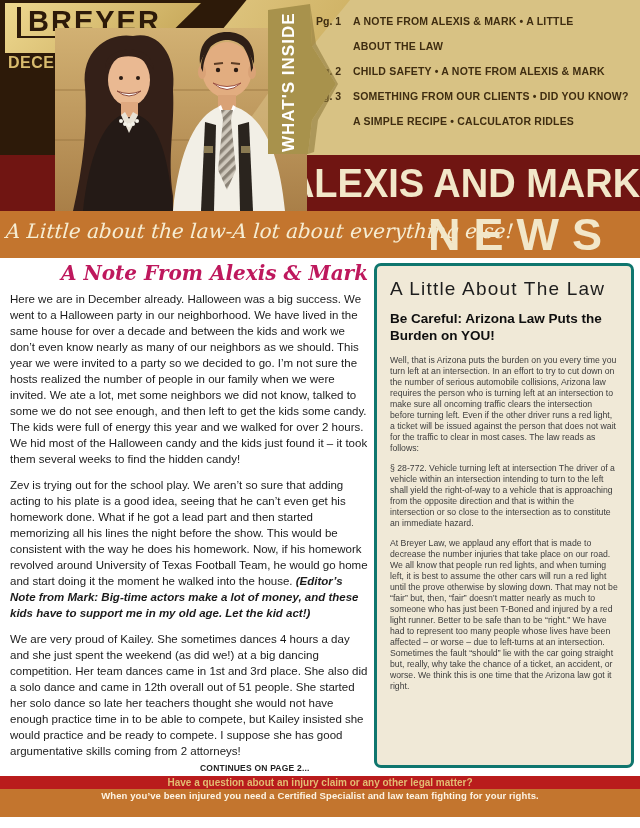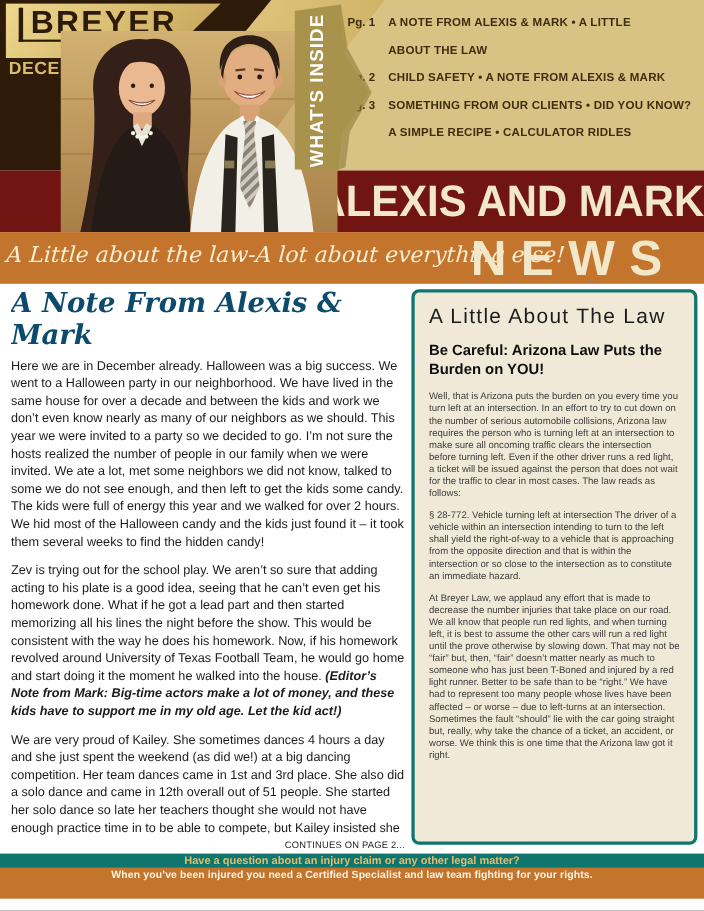--- a/index.html
+++ b/index.html
@@ -39,36 +39,36 @@
   .band-title { position:absolute; left:278px; right:6px; top:6px; text-align:center;
     font-size:40px; font-weight:bold; color:#f2e7c9; transform:scaleX(.95); white-space:nowrap; }
   .band-orange { position:absolute; left:0; top:211px; width:640px; height:47px; background:#c3752e; z-index:4; }
   .tagline { position:absolute; left:6px; top:8px; font-family:"DejaVu Serif", serif; font-style:italic;
     font-size:20px; color:#f6edd3; transform:skewX(-4deg); white-space:nowrap; }
   .news-word { position:absolute; left:428px; right:8px; top:0; line-height:47px; text-align:left;
     font-size:45px; font-weight:bold; letter-spacing:13px; color:#f2e7c9; }
 
   
   .note-col { position:absolute; left:10px; top:261px; width:358px; height:500px; overflow:hidden; }
-  .note-heading { text-align:left; font-family:"DejaVu Serif", serif; font-style:italic; font-weight:bold;
-    font-size:25px; color:#0c4a6e; margin:0 0 6px; }
+  .note-heading { text-align:right; font-family:"DejaVu Serif", serif; font-style:italic; font-weight:bold;
+    font-size:20px; color:#be185d; margin:0 0 6px; }
   .note-col p { font-size:11.5px; line-height:16px; color:#1b1b1b; margin:0 0 10px; }
   .bi { font-weight:bold; font-style:italic; }
-  .continues { position:absolute; left:200px; top:763px; width:168px; text-align:right;
-    font-size:8.5px; font-weight:normal; color:#222; letter-spacing:.2px; }
+  .continues { position:absolute; left:200px; top:763px; width:168px; 
+    font-size:8.5px; font-weight:bold; color:#222; letter-spacing:.2px; }
 
   
   .law-box { position:absolute; left:374px; top:263px; width:260px; height:505px;
     background:#f0e9d7; border:3px solid #0f766e; border-radius:7px; padding:10px 13px 0 13px; overflow:hidden; }
   .law-heading { font-size:19px; font-weight:400; letter-spacing:1.2px; color:#1d1d1d; margin:2px 0 10px; }
   .law-sub { font-size:13.5px; font-weight:bold; color:#0f0f0f; line-height:1.28; margin:0 0 10px; }
   .law-box p { font-size:8.7px; line-height:11px; color:#3d3d3d; margin:0 0 9px; }
 
   
-  .footer-dark { position:absolute; left:0; top:776px; width:640px; height:13px; background:#0f766e;
+  .footer-dark { position:absolute; left:0; top:776px; width:640px; height:13px; background:#b91c1c;
     color:#e2bc72; font-size:10px; font-weight:bold; text-align:center; line-height:13px; }
   .footer-orange { position:absolute; left:0; top:789px; width:640px; height:28px; background:#c3752e;
     color:#fdf4e3; text-align:center; }
   .footer-orange div { font-size:9.5px; font-weight:bold; line-height:13px; letter-spacing:.1px; }
 </style>
 </head>
 <body>
 
 <div class="page">
 

